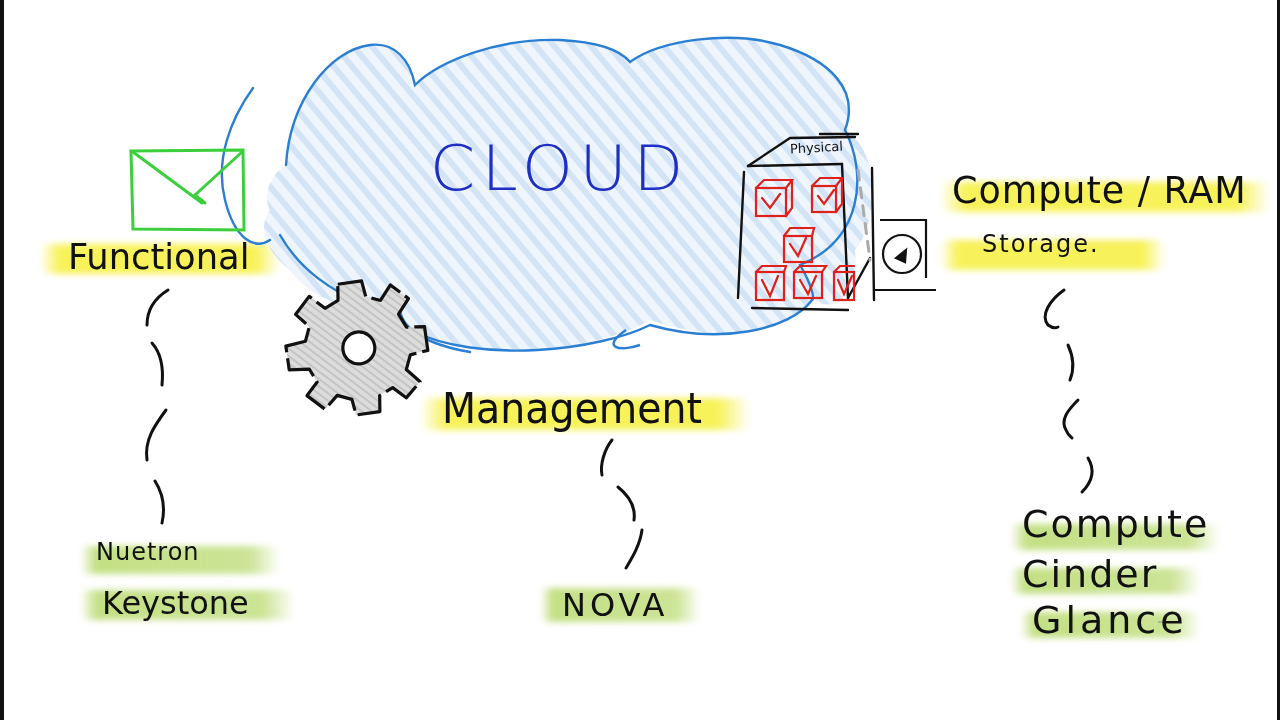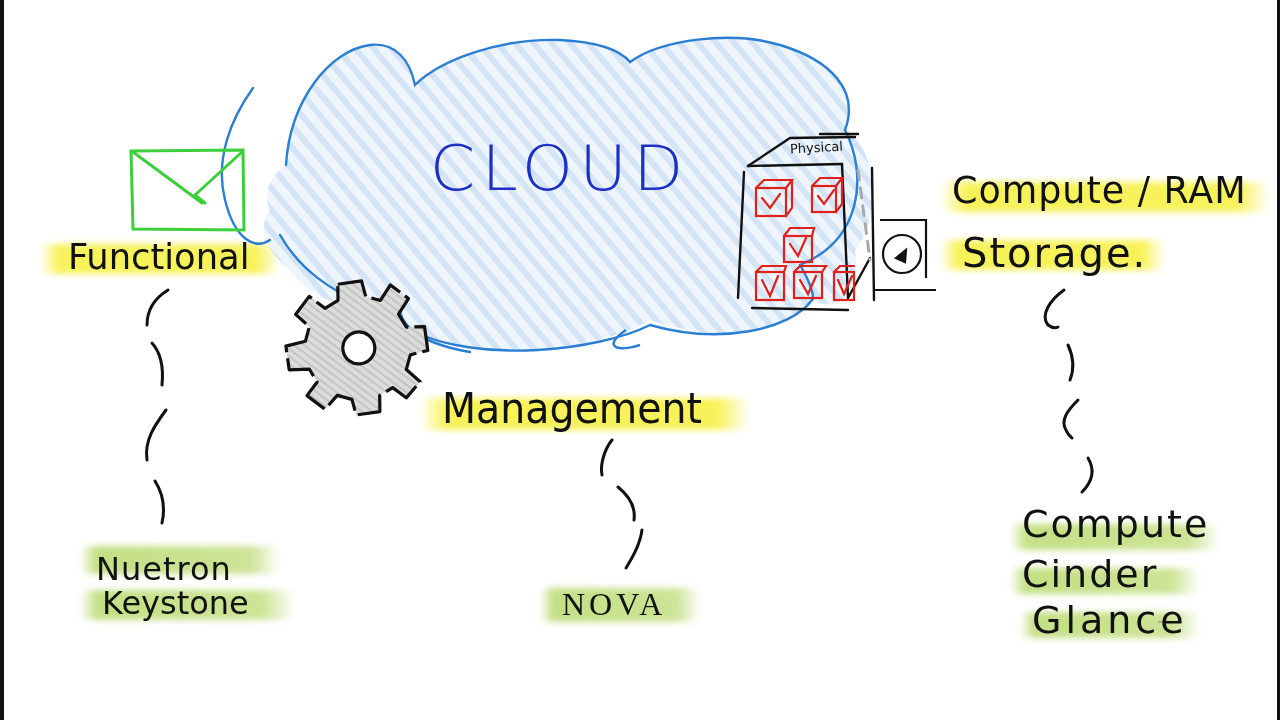--- a/index.html
+++ b/index.html
@@ -149,20 +149,20 @@
     <path d="M1158,622 L1172,622 M1165,615 L1165,629"></path>
   </g>
 </svg>
 
 <div class="cloud-title">CLOUD</div>
 <div class="physical">Physical</div>
 
 <div class="label" style="left:68px; top:236px; font-size:36px; letter-spacing:0px; transform:scaleX(0.98);">Functional</div>
 <div class="label" style="left:442px; top:384px; font-size:42px; letter-spacing:0px; transform:scaleX(0.94);">Management</div>
 <div class="label" style="left:952px; top:168px; font-size:38px; letter-spacing:1px; transform:scaleX(0.96);">Compute / RAM</div>
-<div class="label" style="left:962px; top:230px; font-size:40px; letter-spacing:2px;">Storage.</div>
+<div class="label" style="left:982px; top:230px; font-size:24px; letter-spacing:2px;">Storage.</div>
 
-<div class="label" style="left:96px; top:538px; font-size:32px; letter-spacing:1px;margin-top:12px;">Nuetron</div>
+<div class="label" style="left:96px; top:538px; font-size:24px; letter-spacing:1px;">Nuetron</div>
 <div class="label" style="left:102px; top:584px; font-size:32px; letter-spacing:0px;">Keystone</div>
-<div class="label" style="left:562px; top:586px; font-size:32px; letter-spacing:4px;font-family:Liberation Serif, serif;">NOVA</div>
+<div class="label" style="left:562px; top:586px; font-size:32px; letter-spacing:4px;">NOVA</div>
 <div class="label" style="left:1022px; top:502px; font-size:38px; letter-spacing:2px;">Compute</div>
 <div class="label" style="left:1022px; top:552px; font-size:38px; letter-spacing:2px;">Cinder</div>
 <div class="label" style="left:1032px; top:598px; font-size:38px; letter-spacing:4px;">Glance</div>
 
 </body></html>

